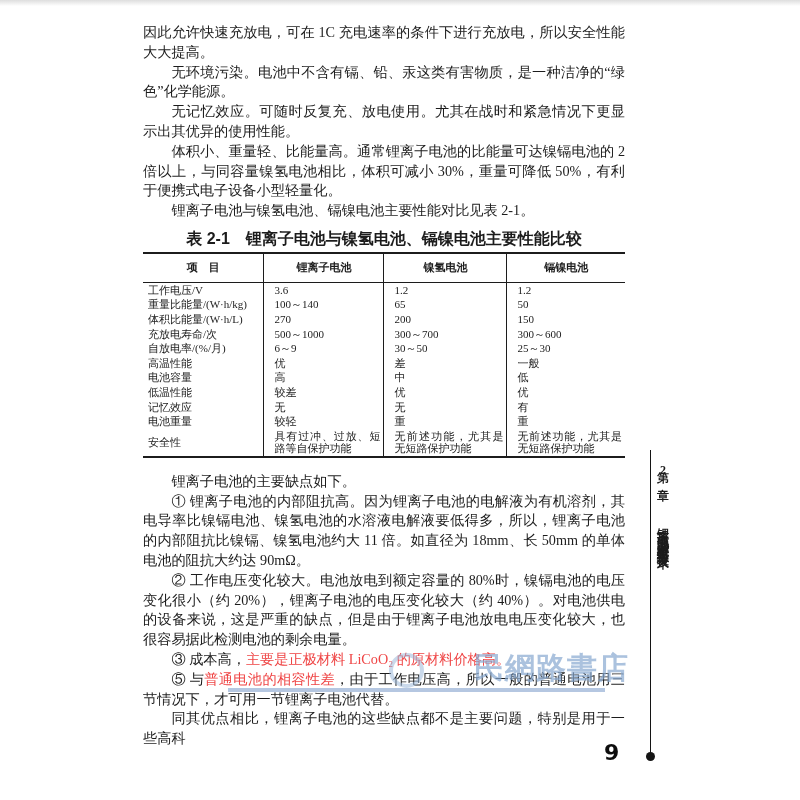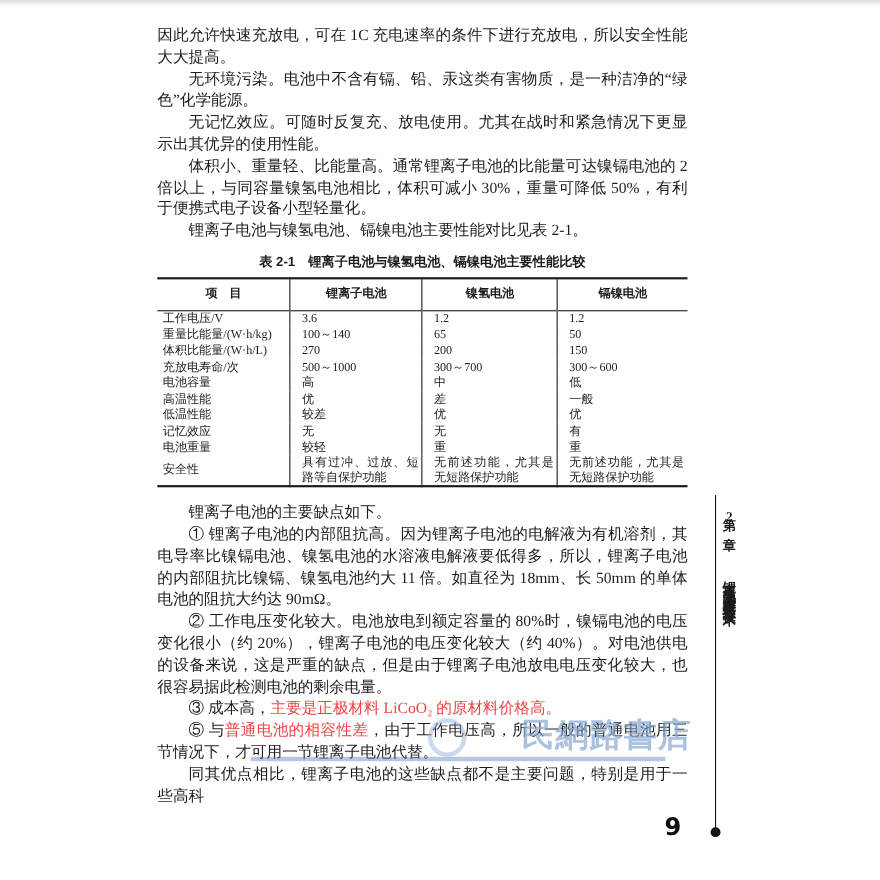--- a/index.html
+++ b/index.html
@@ -12,21 +12,21 @@
 
   .body-col {
     position:absolute; left:143px; top:23px; width:482px;
     font-size:14.2px; line-height:19.8px; text-align:justify;
   }
   .para { margin:0; text-indent:2em; }
   .para.noindent { text-indent:0; }
   .after-table { margin-top:14px; }
 
   .table-title {
-    margin:9px 0 5px 0; text-align:center; font-weight:700; font-size:12px;
+    margin:9px 0 5px 0; text-align:center; font-weight:700; font-size:16px;
     line-height:17px; font-family:"Liberation Sans","DejaVu Sans",sans-serif;
   }
   table.cmp {
     width:100%; border-collapse:collapse; table-layout:fixed; margin-top:3px;
     border-top:2px solid #1c1c1c; border-bottom:2px solid #1c1c1c;
     font-size:11px;
   }
   table.cmp th {
     font-family:"Liberation Sans","DejaVu Sans",sans-serif;
     font-weight:700; font-size:11px; text-align:center;
@@ -114,30 +114,36 @@
             <td>200</td>
             <td>150</td>
           </tr>
           <tr>
             <td>充放电寿命/次</td>
             <td>500～1000</td>
             <td>300～700</td>
             <td>300～600</td>
           </tr>
           <tr>
-            <td>电池容量</td>
-            <td>高</td>
-            <td>中</td>
-            <td>低</td>
+            <td>自放电率/(%/月)</td>
+            <td>6～9</td>
+            <td>30～50</td>
+            <td>25～30</td>
           </tr>
           <tr>
             <td>高温性能</td>
             <td>优</td>
             <td>差</td>
             <td>一般</td>
+          </tr>
+          <tr>
+            <td>电池容量</td>
+            <td>高</td>
+            <td>中</td>
+            <td>低</td>
           </tr>
           <tr>
             <td>低温性能</td>
             <td>较差</td>
             <td>优</td>
             <td>优</td>
           </tr>
           <tr>
             <td>记忆效应</td>
             <td>无</td>

